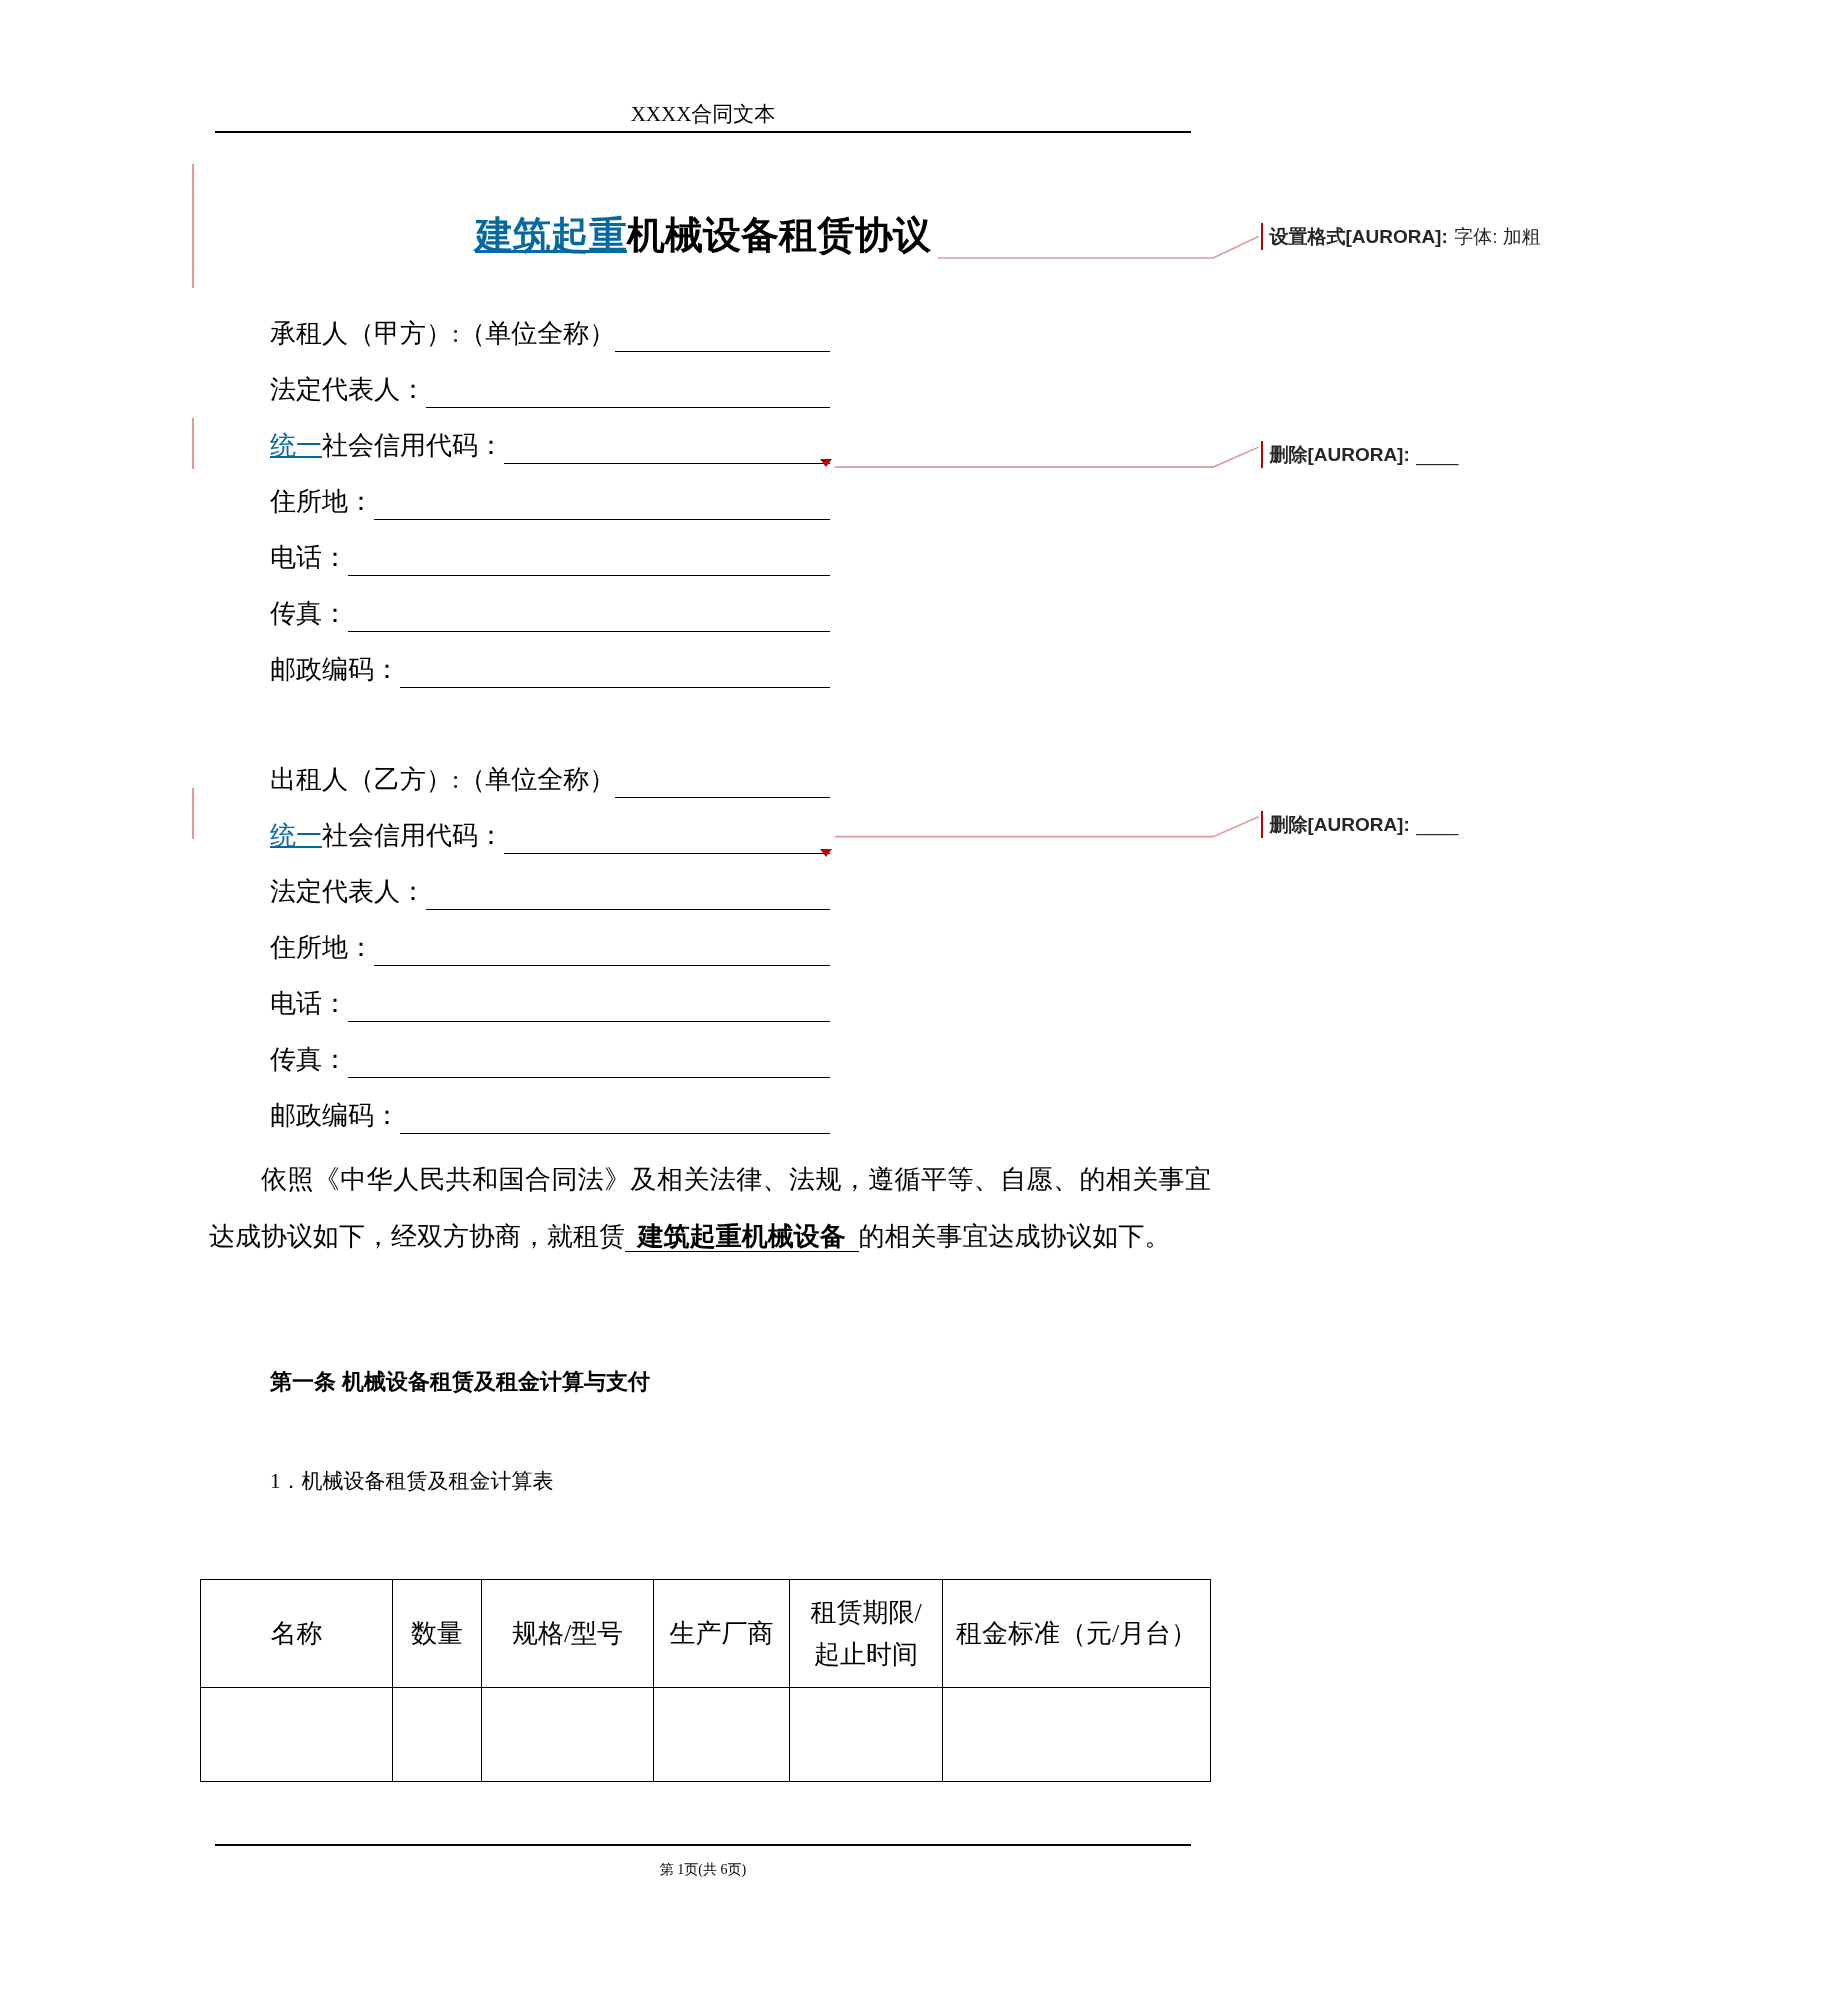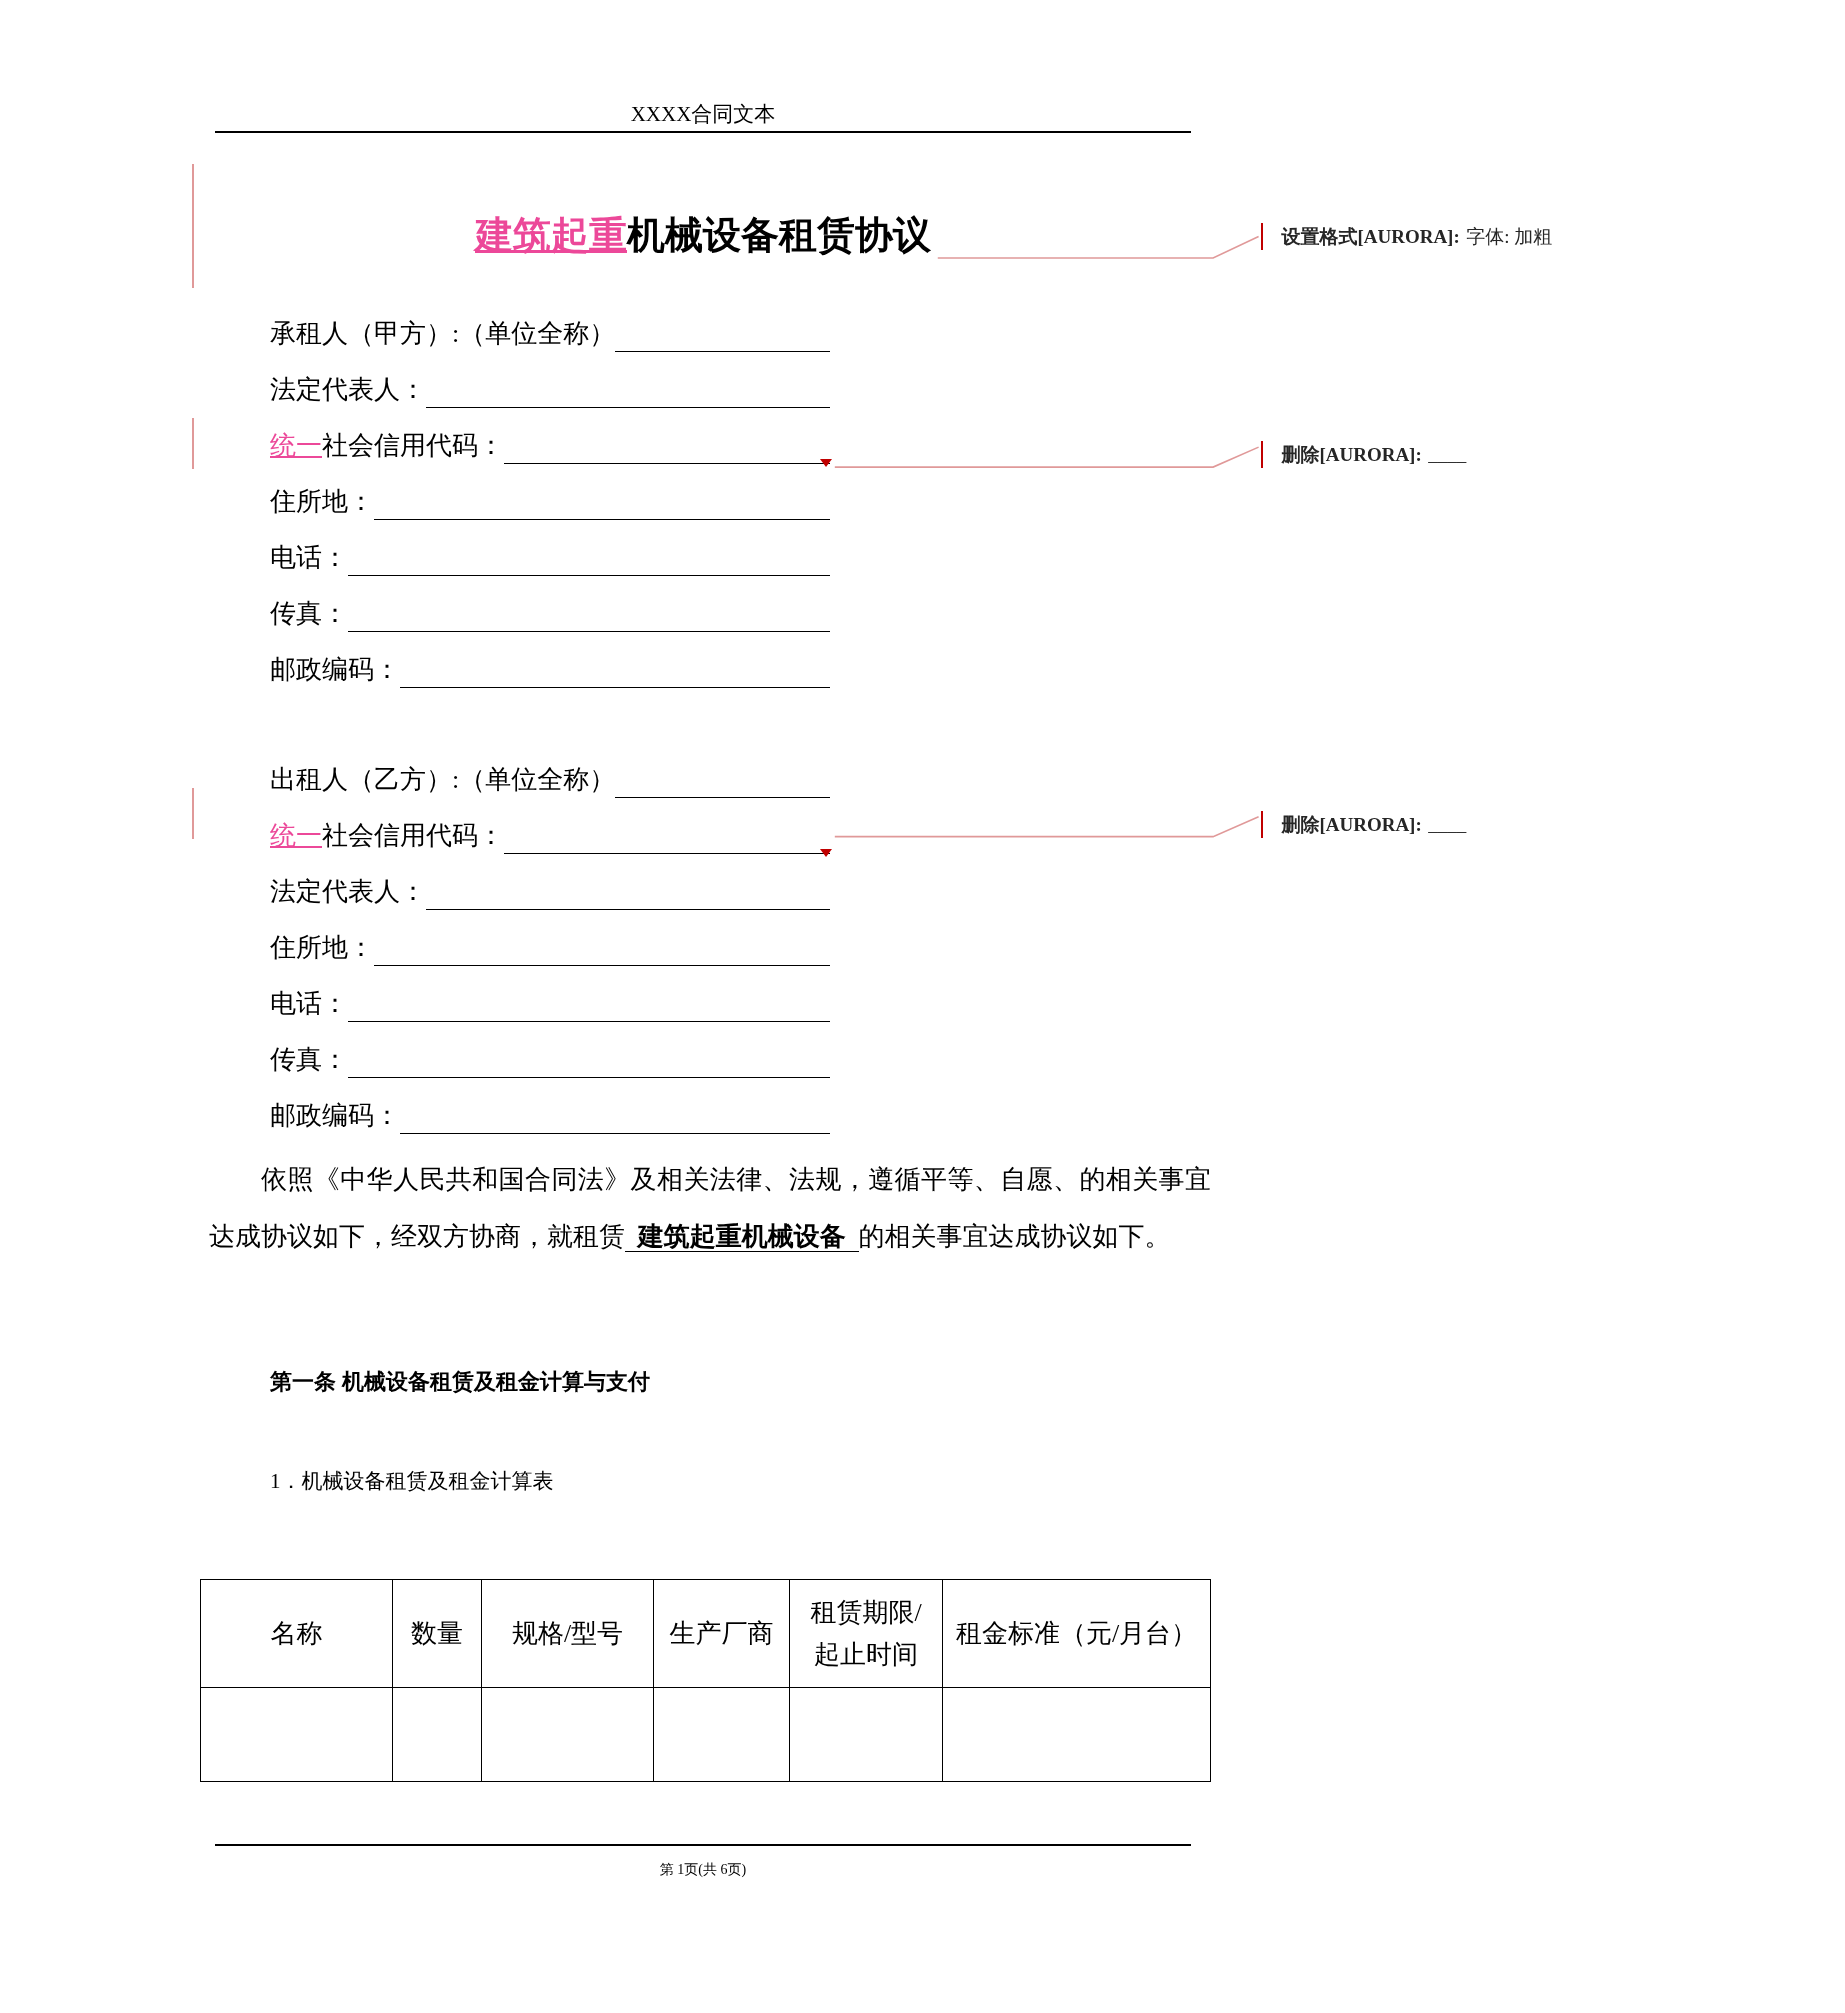--- a/index.html
+++ b/index.html
@@ -11,21 +11,21 @@
   .abs{position:absolute;}
 
   
   .doc-header{top:101px;left:215px;width:976px;text-align:center;font-size:21px;line-height:27px;}
   .header-rule{top:131px;left:215px;width:976px;height:2.4px;background:#000;}
   .footer-rule{top:1844px;left:215px;width:976px;height:1.6px;background:#000;}
   .doc-footer{top:1856px;left:215px;width:976px;text-align:center;font-size:14px;line-height:27px;}
 
   
   .title-block{top:209px;left:215px;width:976px;text-align:center;font-size:38px;font-weight:bold;line-height:53px;white-space:nowrap;}
-  .ins{color:#ec4899;text-decoration:underline;}
+  .ins{color:#0369a1;text-decoration:underline;}
 
   
   .fblock{left:270px;width:560px;}
   .frow{display:flex;height:56px;line-height:56px;font-size:26px;}
   .flabel{white-space:nowrap;}
   .blank{flex:1;height:45px;border-bottom:1.6px solid #000;position:relative;}
   .blank-short{flex:1;height:45px;border-bottom:1.6px solid #000;position:relative;}
   .anchor{position:absolute;right:-1.6px;top:41px;width:0;height:0;
     border-left:6.4px solid transparent;border-right:6.4px solid transparent;border-top:8.8px solid #c00000;}
 
@@ -43,21 +43,21 @@
   .eq-table td{border:1.6px solid #000;text-align:center;vertical-align:middle;
     font-size:26px;padding:0 4.8px;line-height:1.6;}
   .eq-table .hdr-wrap{white-space:pre-line;}
   .eq-table tr.hdr{height:108px;}
   .eq-table tr.body-row{height:94px;}
 
   
   .chg-bar{width:2.4px;background:#e09999;left:192px;}
 
   
-  .comment{display:flex;gap:18px;font-family:Liberation Serif, serif;
+  .comment{display:flex;gap:6px;font-family:Liberation Sans, sans-serif;
     font-size:19px;color:#262626;line-height:27px;white-space:nowrap;}
   .cbar{width:2.4px;background:#c00000;align-self:stretch;}
   .clabel{font-weight:bold;}
   .cval{margin-left:6.4px;}
 
   svg.callouts{top:0;left:0;pointer-events:none;}
 </style>
 </head>
 <body>
 

